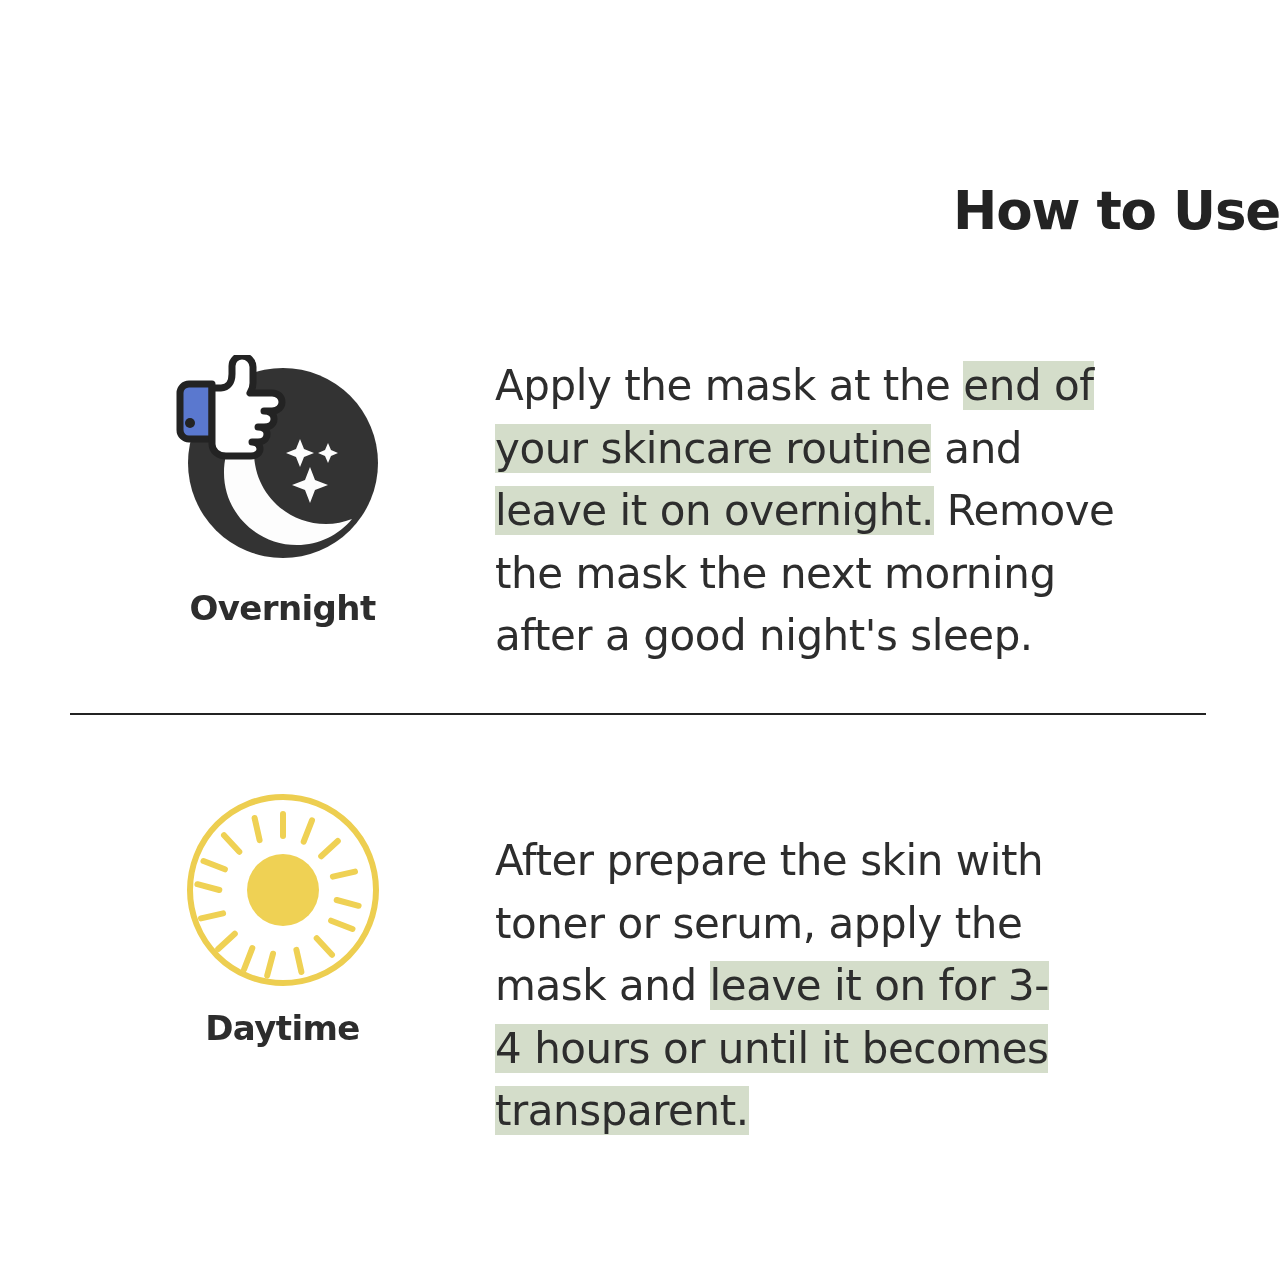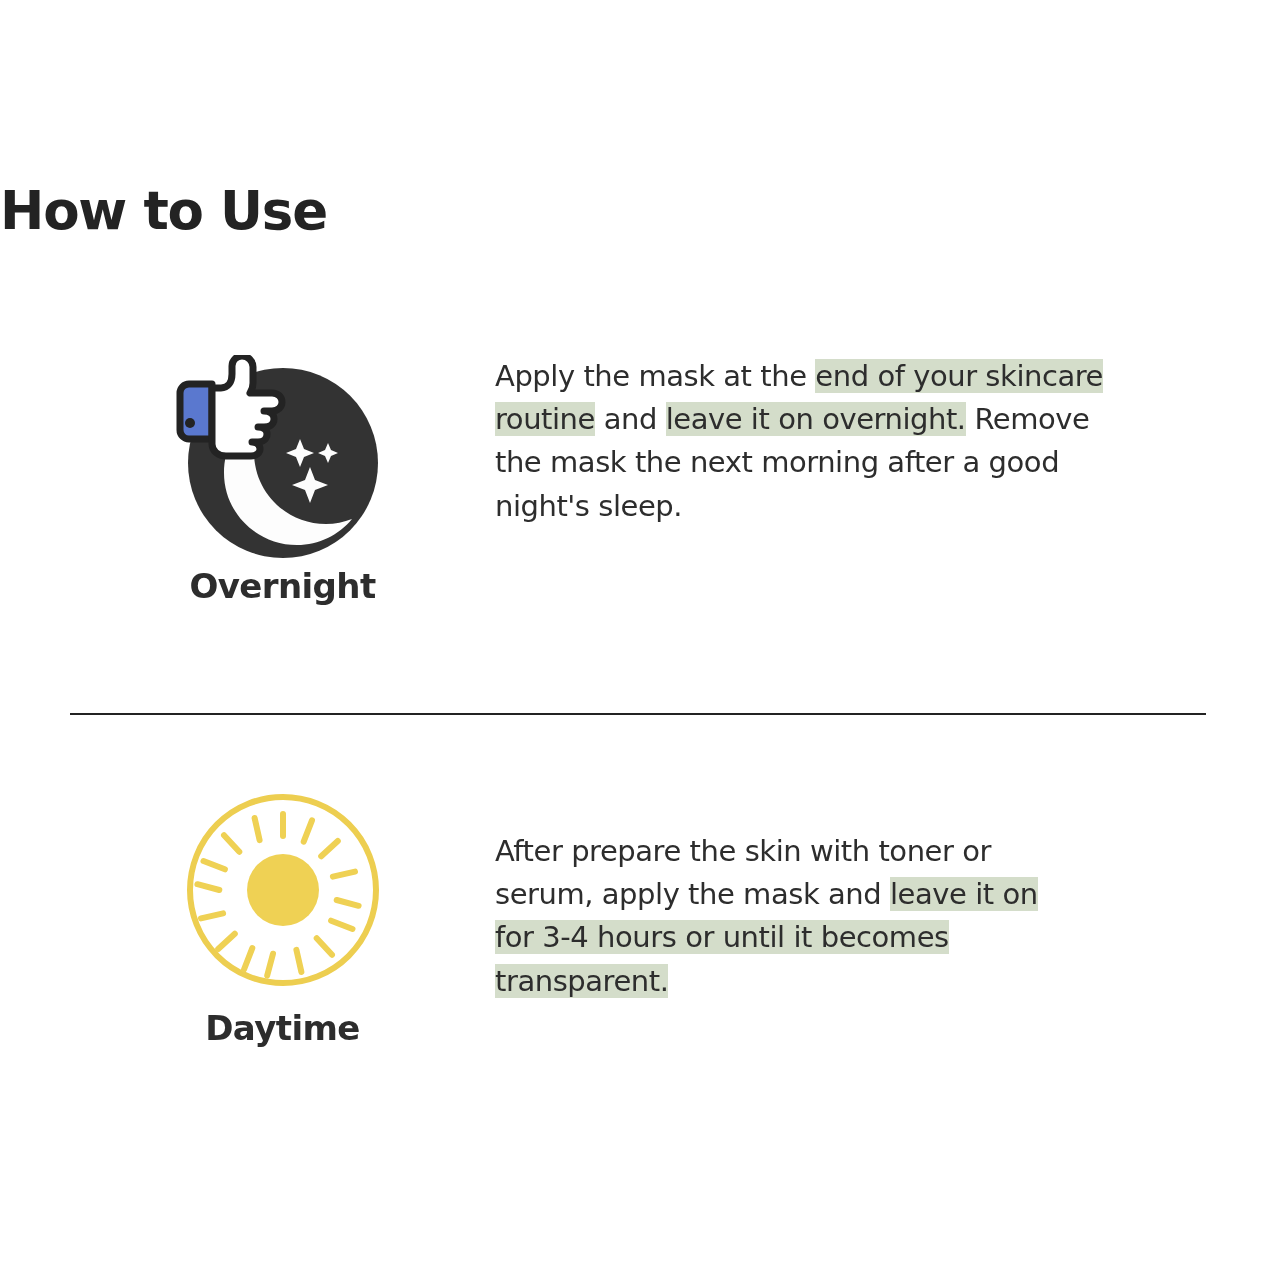--- a/index.html
+++ b/index.html
@@ -22,21 +22,21 @@
     height: 1280px;
     background: #ffffff;
   }
 
   
   .page-title {
     position: absolute;
     top: 182px;
     left: 0;
     width: 1280px;
-    text-align: left;
+    text-align: right;
     font-family: "DejaVu Sans", sans-serif;
     font-size: 53px;
     font-weight: 700;
     letter-spacing: -1.2px;
     color: #232323;
     line-height: 1.1;
   }
 
   
   .section {
@@ -55,42 +55,42 @@
     text-align: center;
   }
 
   .icon-label {
     font-family: "DejaVu Sans", sans-serif;
     font-weight: 700;
     font-size: 34px;
     letter-spacing: -0.6px;
     color: #2d2d2d;
   }
-  .label-overnight { margin-top: 6px; }
+  .label-overnight { margin-top: 28px; }
   .label-daytime   { margin-top: 18px; text-align: center; }
 
   .icon-wrap {
     position: relative;
     width: 230px;
     height: 205px;
     margin: 0 auto;
   }
   .icon-wrap-sun {
     width: 200px;
     height: 200px;
   }
 
   
   .text-col {
     position: absolute;
     left: 495px;
     top: 0;
     width: 625px;
     font-family: "DejaVu Sans", sans-serif;
-    font-size: 29px;
+    font-size: 42px;
     line-height: 1.49;
     letter-spacing: -0.45px;
     color: #2d2d2d;
     font-weight: 400;
   }
   .text-col-daytime {
     width: 555px;
     margin-top: 40px;
   }
 

